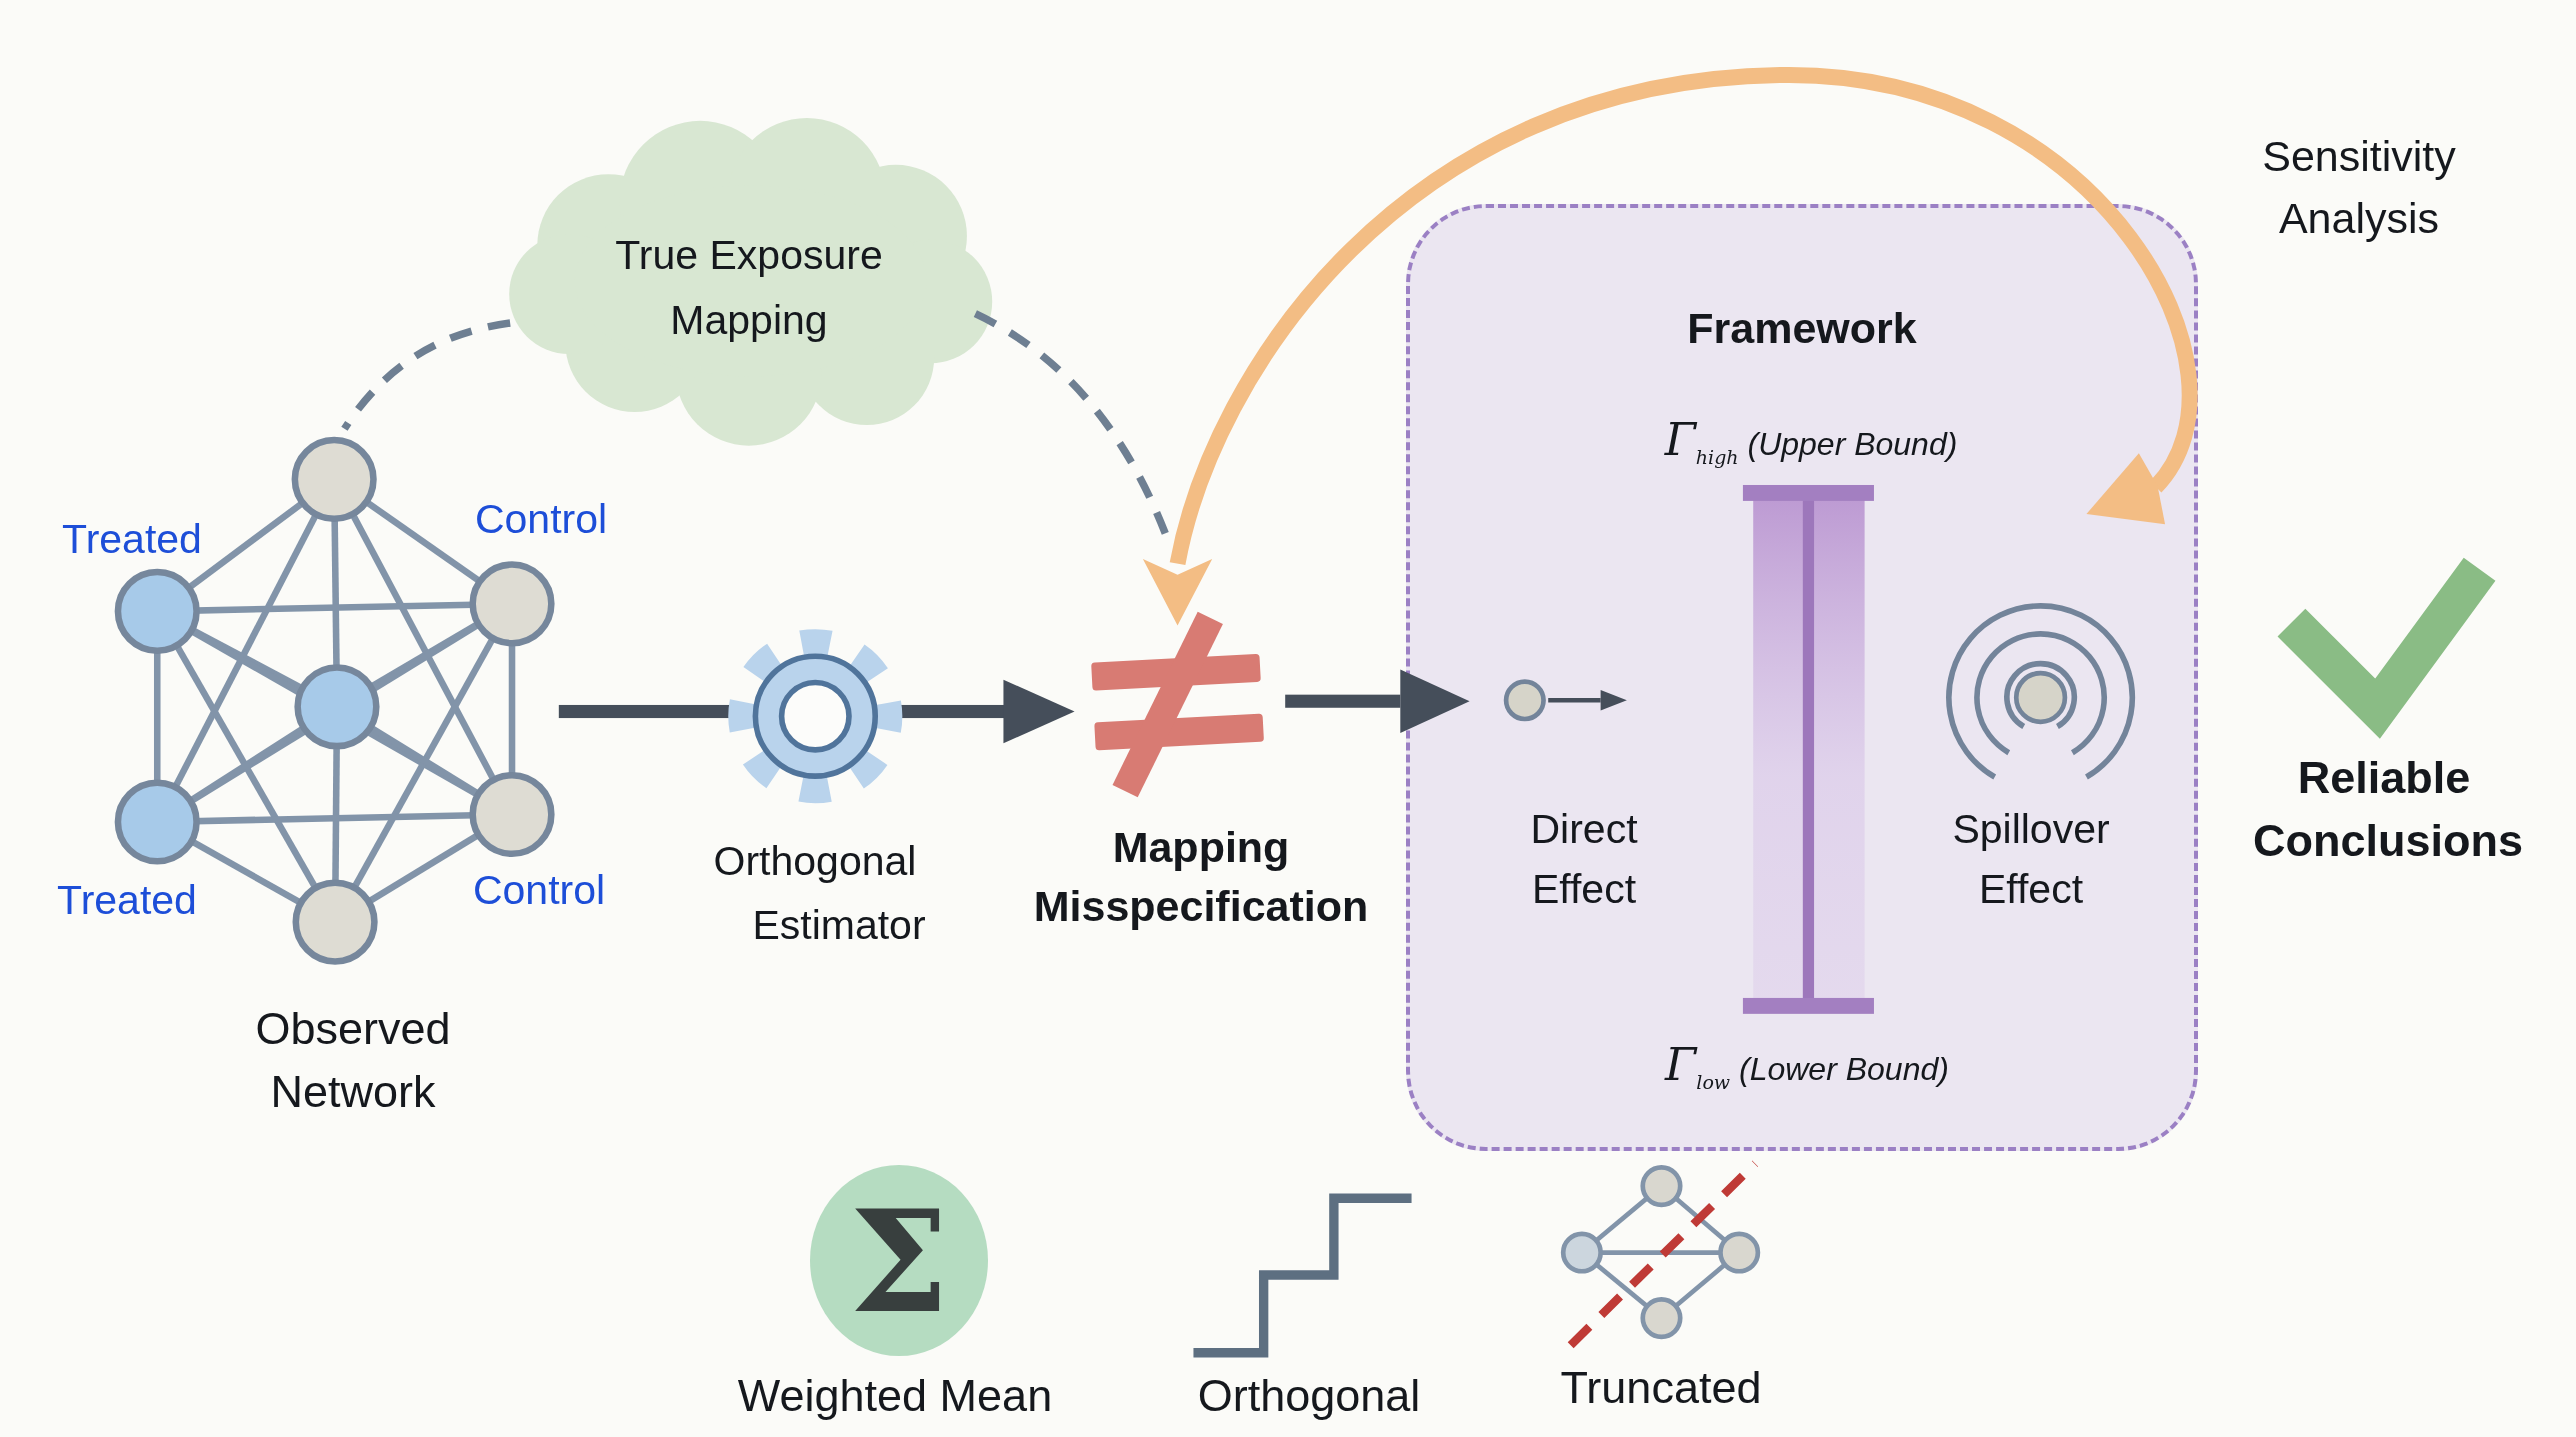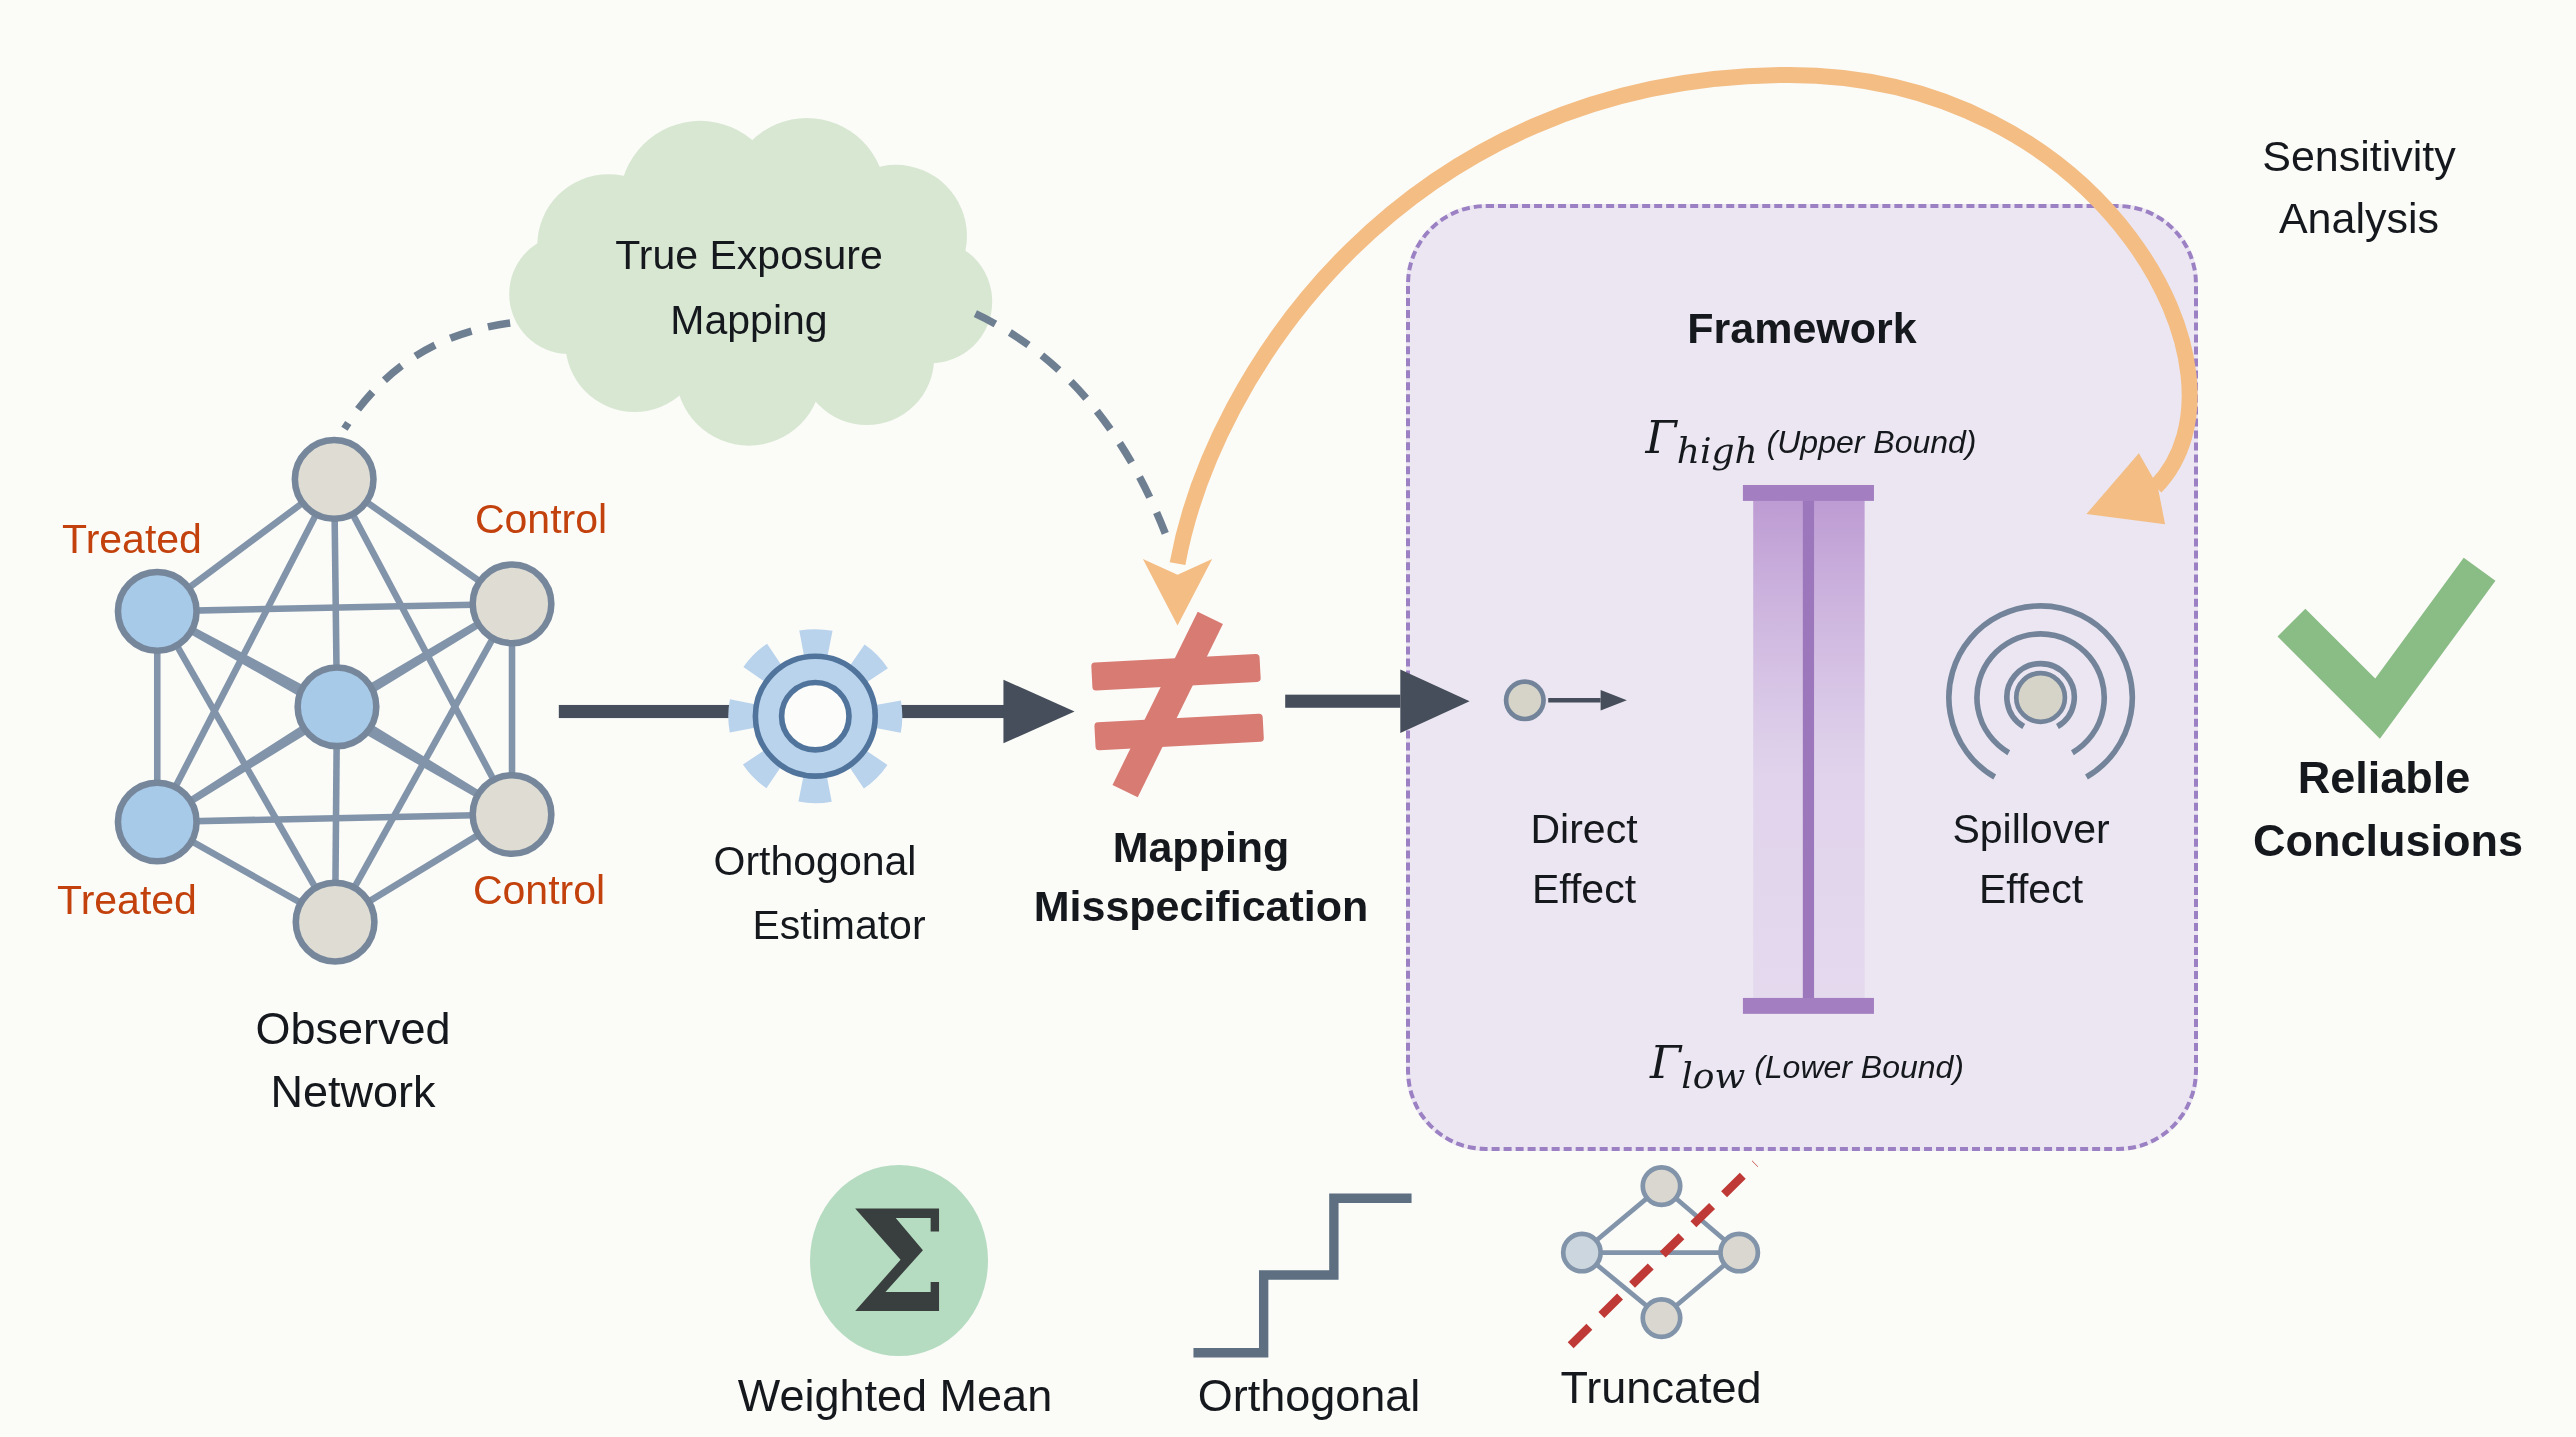--- a/index.html
+++ b/index.html
@@ -14,27 +14,27 @@
   }
   .sigma-circle{
     position:absolute;left:810px;top:1165px;width:178px;height:191px;
     background:#b5dcc1;border-radius:50%;
   }
   svg.layer{position:absolute;left:0;top:0;}
   .lbl{
     position:absolute;transform:translate(-50%,-50%);
     color:#15181d;white-space:nowrap;line-height:1;
   }
-  .slate{color:#c2410c;}
+  .slate{color:#1d4ed8;}
   .b{font-weight:700;}
   .s44{font-size:41px;} .s46{font-size:43px;} .s48{font-size:45px;}
   .s52{font-size:43px;}
   .math{font-style:italic;}
   .math .g{font-family:"DejaVu Serif",serif;font-size:45px;}
-  .math .sub{font-family:"DejaVu Serif",serif;font-size:36px;vertical-align:-9.4px;}
+  .math .sub{font-family:"DejaVu Serif",serif;font-size:19px;vertical-align:-9.4px;}
   .math .rest{font-size:32px;}
   .sigma-glyph{
     position:absolute;transform:translate(-50%,-50%);
     font-family:"DejaVu Serif",serif;font-size:140px;font-weight:600;color:#383f3e;
   }
 </style>
 </head>
 <body>
 
 <div class="stage">

